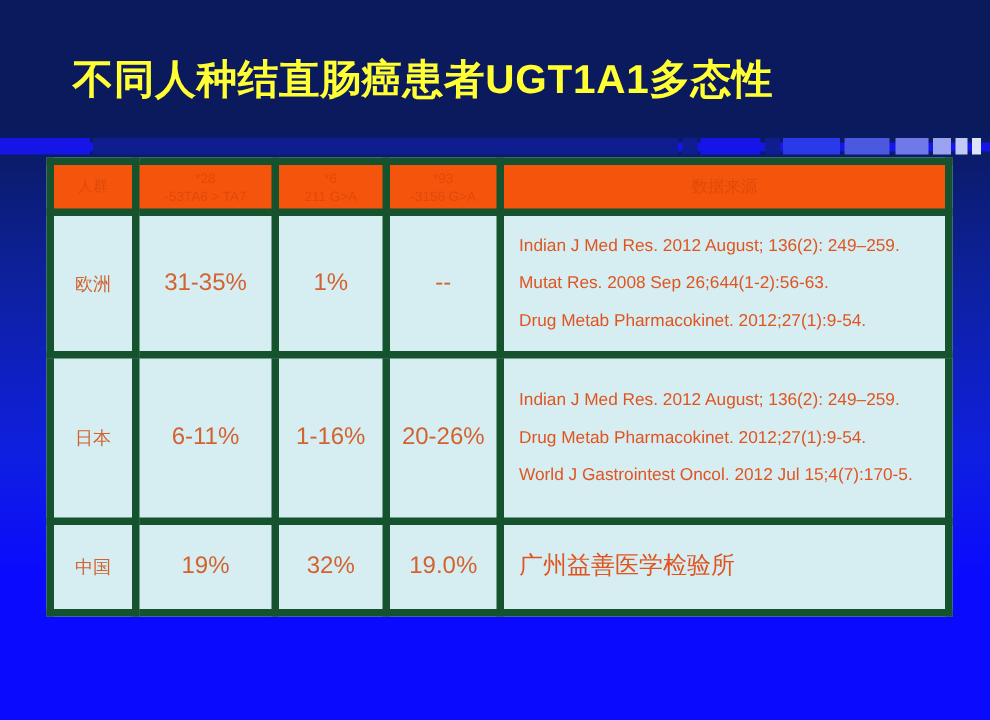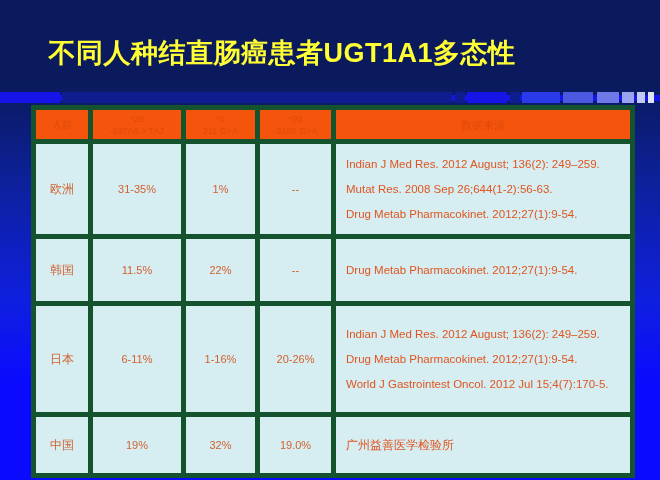--- a/index.html
+++ b/index.html
@@ -100,40 +100,40 @@
   }
   thead th.hdr-pop {
     font-size: 10px;
   }
   thead th.hdr-src {
     font-size: 11px;
   }
 
   tbody td {
     color: #d2622e;
-    font-size: 11px;
+    font-size: 16px;
     text-align: center;
   }
   tbody td.cell-pop {
     font-size: 12px;
     color: #d2622e;
   }
   tbody td.cell-src {
     text-align: left;
     padding: 6px 0 6px 10px;
     font-size: 11.5px;
     line-height: 25px;
     color: #e0551f;
   }
   tbody td.cell-src .ref {
     display: block;
     white-space: nowrap;
   }
   tbody td.cell-src.cn {
-    font-size: 12px;
+    font-size: 16px;
     line-height: 20px;
   }
 
   .col-pop   { width: 57px; }
   .col-v1    { width: 93px; }
   .col-v2    { width: 74px; }
   .col-v3    { width: 76px; }
   .col-src   { width: 299px; }
 
   .row-eu  td { height: 78px; }
@@ -203,29 +203,20 @@
           <td>31-35%</td>
           <td>1%</td>
           <td>--</td>
           <td class="cell-src">
             <span class="ref">Indian J Med Res. 2012 August; 136(2): 249–259.</span>
             <span class="ref">Mutat Res. 2008 Sep 26;644(1-2):56-63.</span>
             <span class="ref">Drug Metab Pharmacokinet. 2012;27(1):9-54.</span>
           </td>
         </tr>
 
-        <tr class="row-kr">
-          <td class="cell-pop">韩国</td>
-          <td>11.5%</td>
-          <td>22%</td>
-          <td>--</td>
-          <td class="cell-src">
-            <span class="ref">Drug Metab Pharmacokinet. 2012;27(1):9-54.</span>
-          </td>
-        </tr>
 
         <tr class="row-jp">
           <td class="cell-pop">日本</td>
           <td>6-11%</td>
           <td>1-16%</td>
           <td>20-26%</td>
           <td class="cell-src">
             <span class="ref">Indian J Med Res. 2012 August; 136(2): 249–259.</span>
             <span class="ref">Drug Metab Pharmacokinet. 2012;27(1):9-54.</span>
             <span class="ref">World J Gastrointest Oncol. 2012 Jul 15;4(7):170-5.</span>

